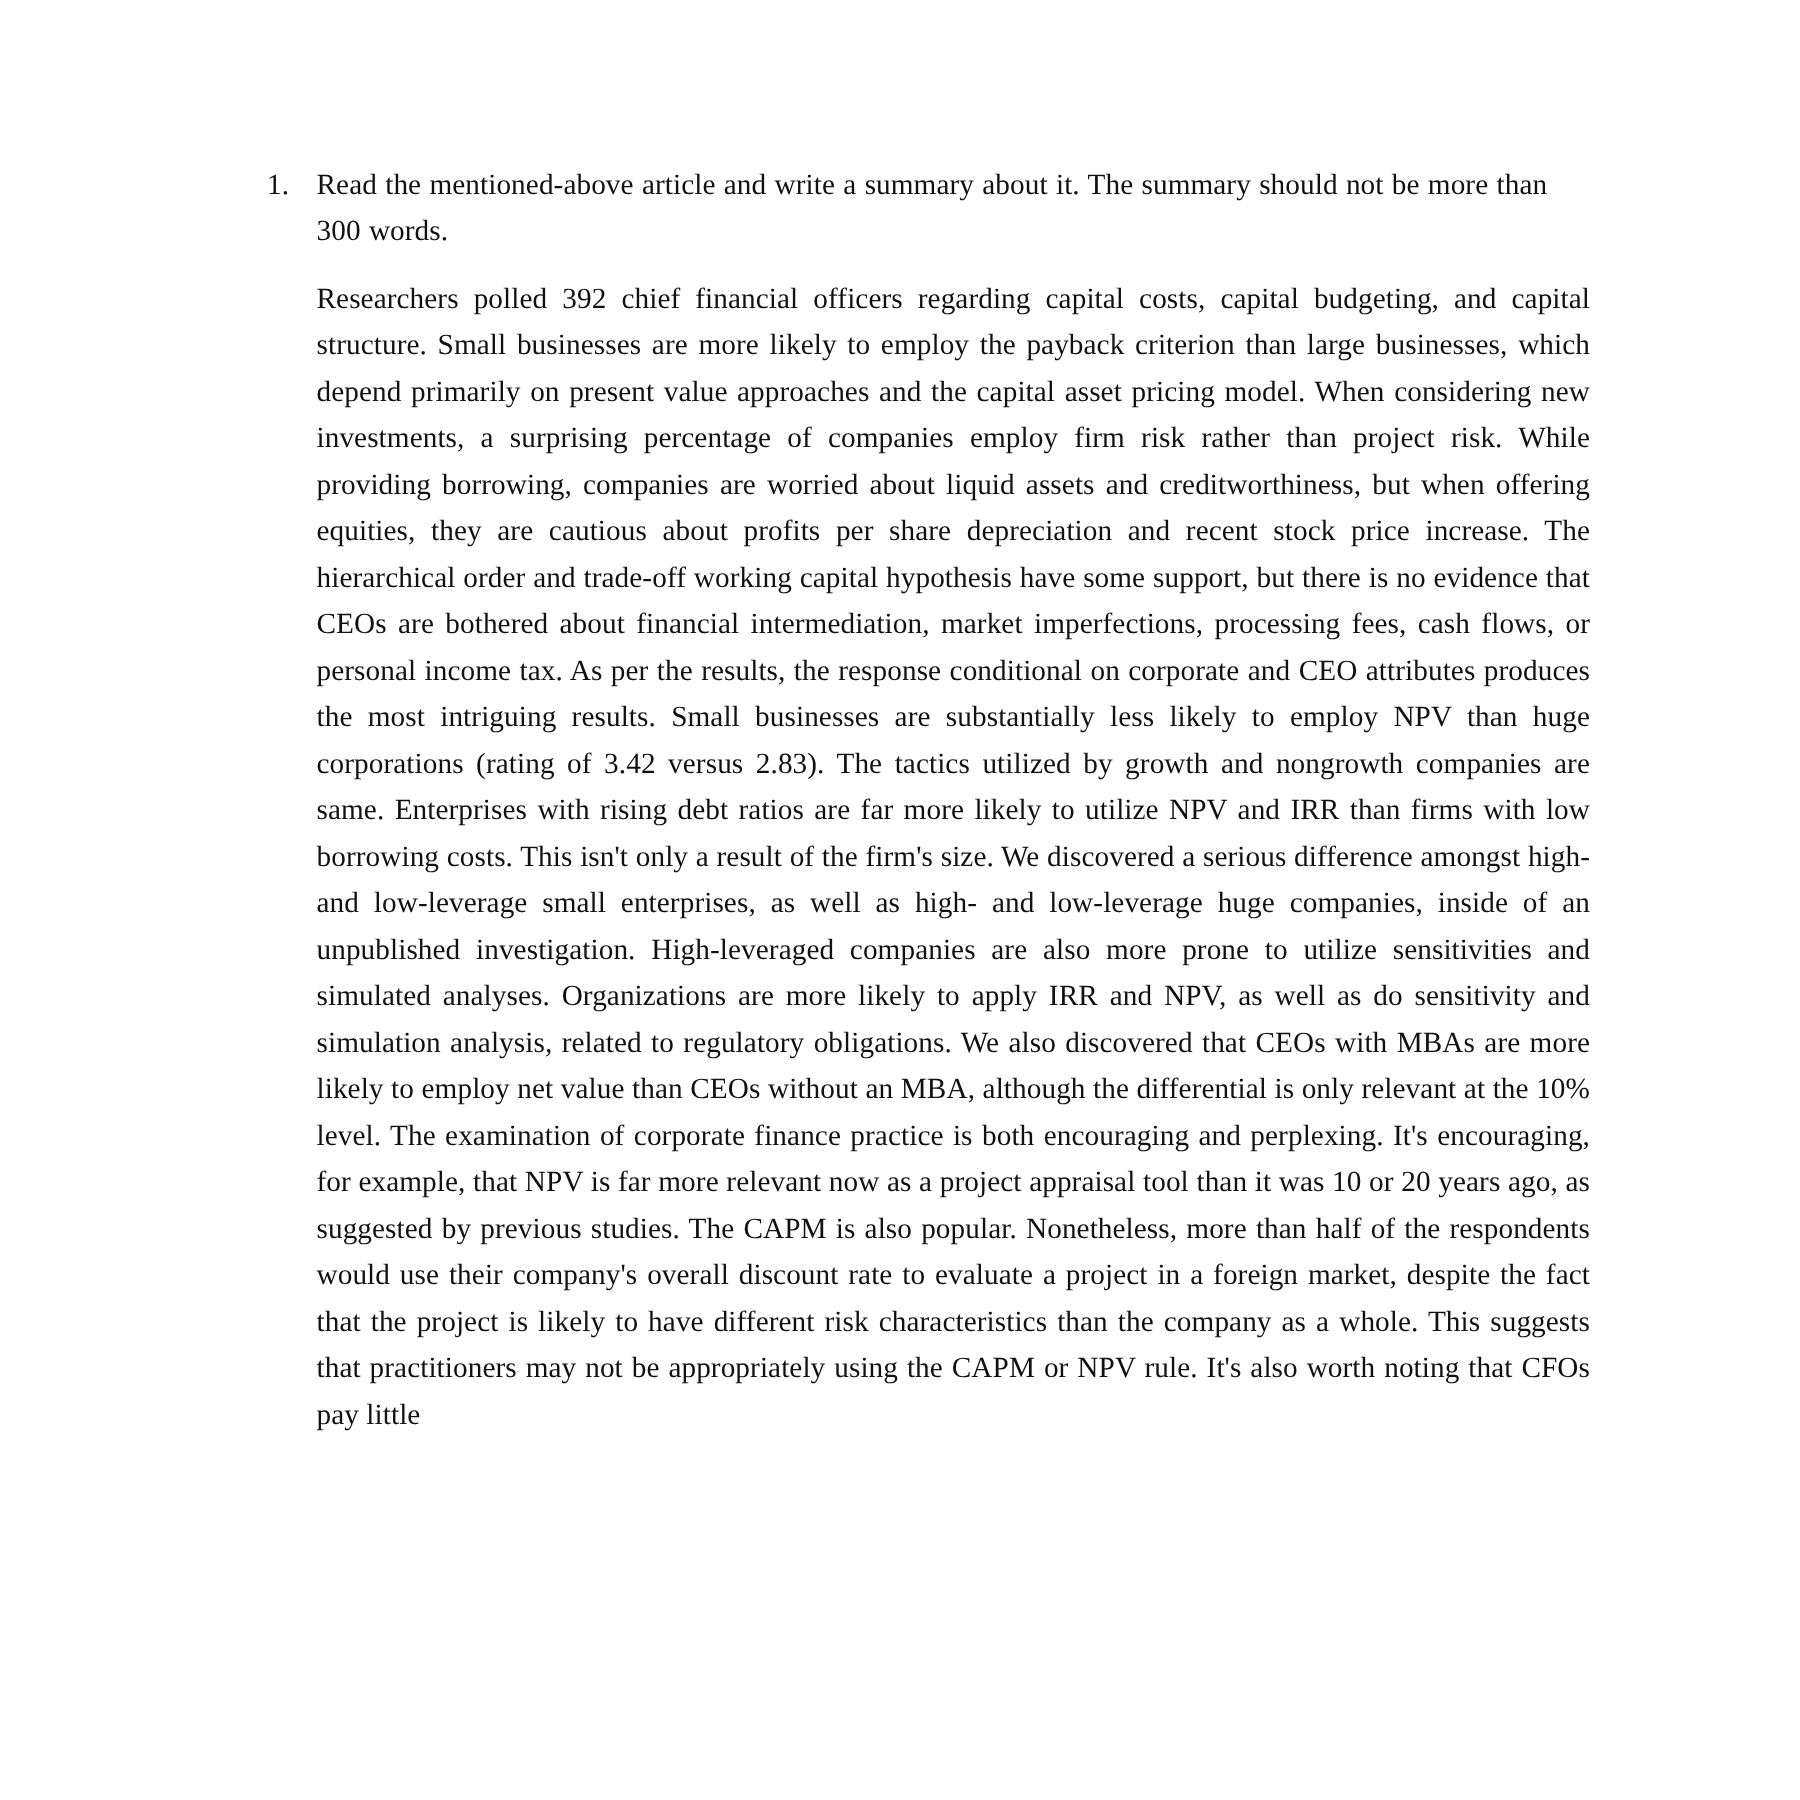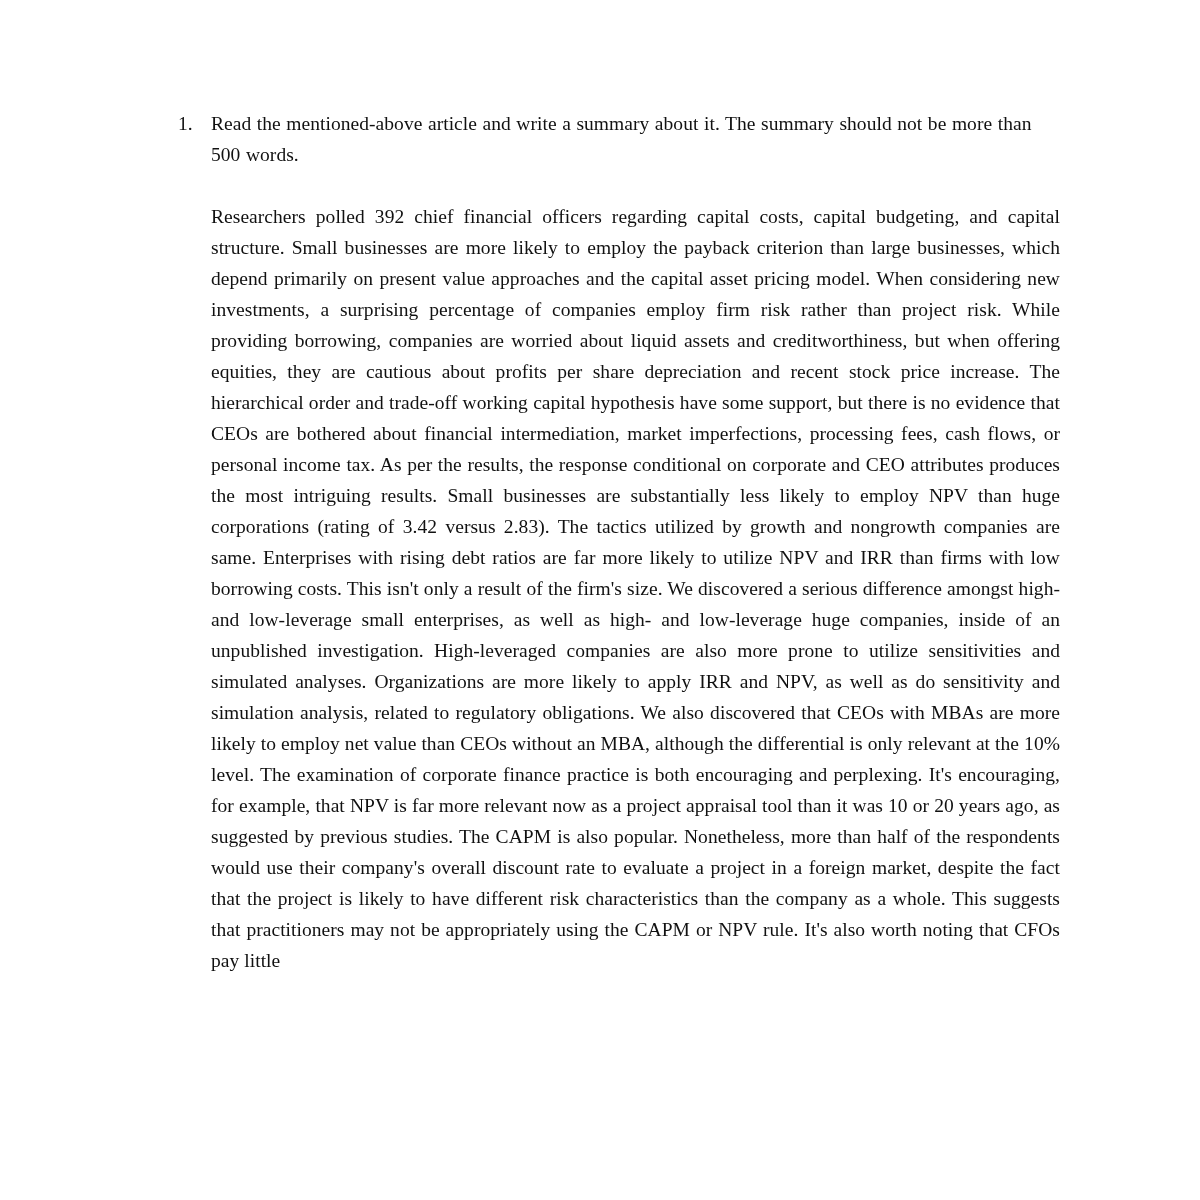--- a/index.html
+++ b/index.html
@@ -45,40 +45,40 @@
     line-height: 31px;
     text-align: left;
     letter-spacing: 0.05px;
     margin: 0;
     word-spacing: 0.6px;
   }
 
   
   .summary-block {
     padding-left: 33px;
-    margin-top: 31px;
+    margin-top: 14px;
   }
 
   .summary-paragraph {
     font-size: 19.5px;
     line-height: 31px;
     text-align: justify;
     text-justify: inter-word;
     margin: 0;
     letter-spacing: 0.05px;
     hyphens: none;
   }
 </style>
 </head>
 <body>
 
 <div class="page">
 
   <div class="question-item">
     <span class="question-marker">1.</span>
-    <p class="question-text">Read the mentioned-above article and write a summary about it. The summary should not be more than 500 words.</p>
+    <p class="question-text">Read the mentioned-above article and write a summary about it. The summary should not be more than 300 words.</p>
   </div>
 
   <div class="summary-block">
     <p class="summary-paragraph">Researchers polled 392 chief financial officers regarding capital costs, capital budgeting, and capital structure. Small businesses are more likely to employ the payback criterion than large businesses, which depend primarily on present value approaches and the capital asset pricing model. When considering new investments, a surprising percentage of companies employ firm risk rather than project risk. While providing borrowing, companies are worried about liquid assets and creditworthiness, but when offering equities, they are cautious about profits per share depreciation and recent stock price increase. The hierarchical order and trade-off working capital hypothesis have some support, but there is no evidence that CEOs are bothered about financial intermediation, market imperfections, processing fees, cash flows, or personal income tax. As per the results, the response conditional on corporate and CEO attributes produces the most intriguing results. Small businesses are substantially less likely to employ NPV than huge corporations (rating of 3.42 versus 2.83). The tactics utilized by growth and nongrowth companies are same. Enterprises with rising debt ratios are far more likely to utilize NPV and IRR than firms with low borrowing costs. This isn't only a result of the firm's size. We discovered a serious difference amongst high- and low-leverage small enterprises, as well as high- and low-leverage huge companies, inside of an unpublished investigation. High-leveraged companies are also more prone to utilize sensitivities and simulated analyses. Organizations are more likely to apply IRR and NPV, as well as do sensitivity and simulation analysis, related to regulatory obligations. We also discovered that CEOs with MBAs are more likely to employ net value than CEOs without an MBA, although the differential is only relevant at the 10% level. The examination of corporate finance practice is both encouraging and perplexing. It's encouraging, for example, that NPV is far more relevant now as a project appraisal tool than it was 10 or 20 years ago, as suggested by previous studies. The CAPM is also popular. Nonetheless, more than half of the respondents would use their company's overall discount rate to evaluate a project in a foreign market, despite the fact that the project is likely to have different risk characteristics than the company as a whole. This suggests that practitioners may not be appropriately using the CAPM or NPV rule. It's also worth noting that CFOs pay little</p>
   </div>
 
 </div>
 
 </body></html>

